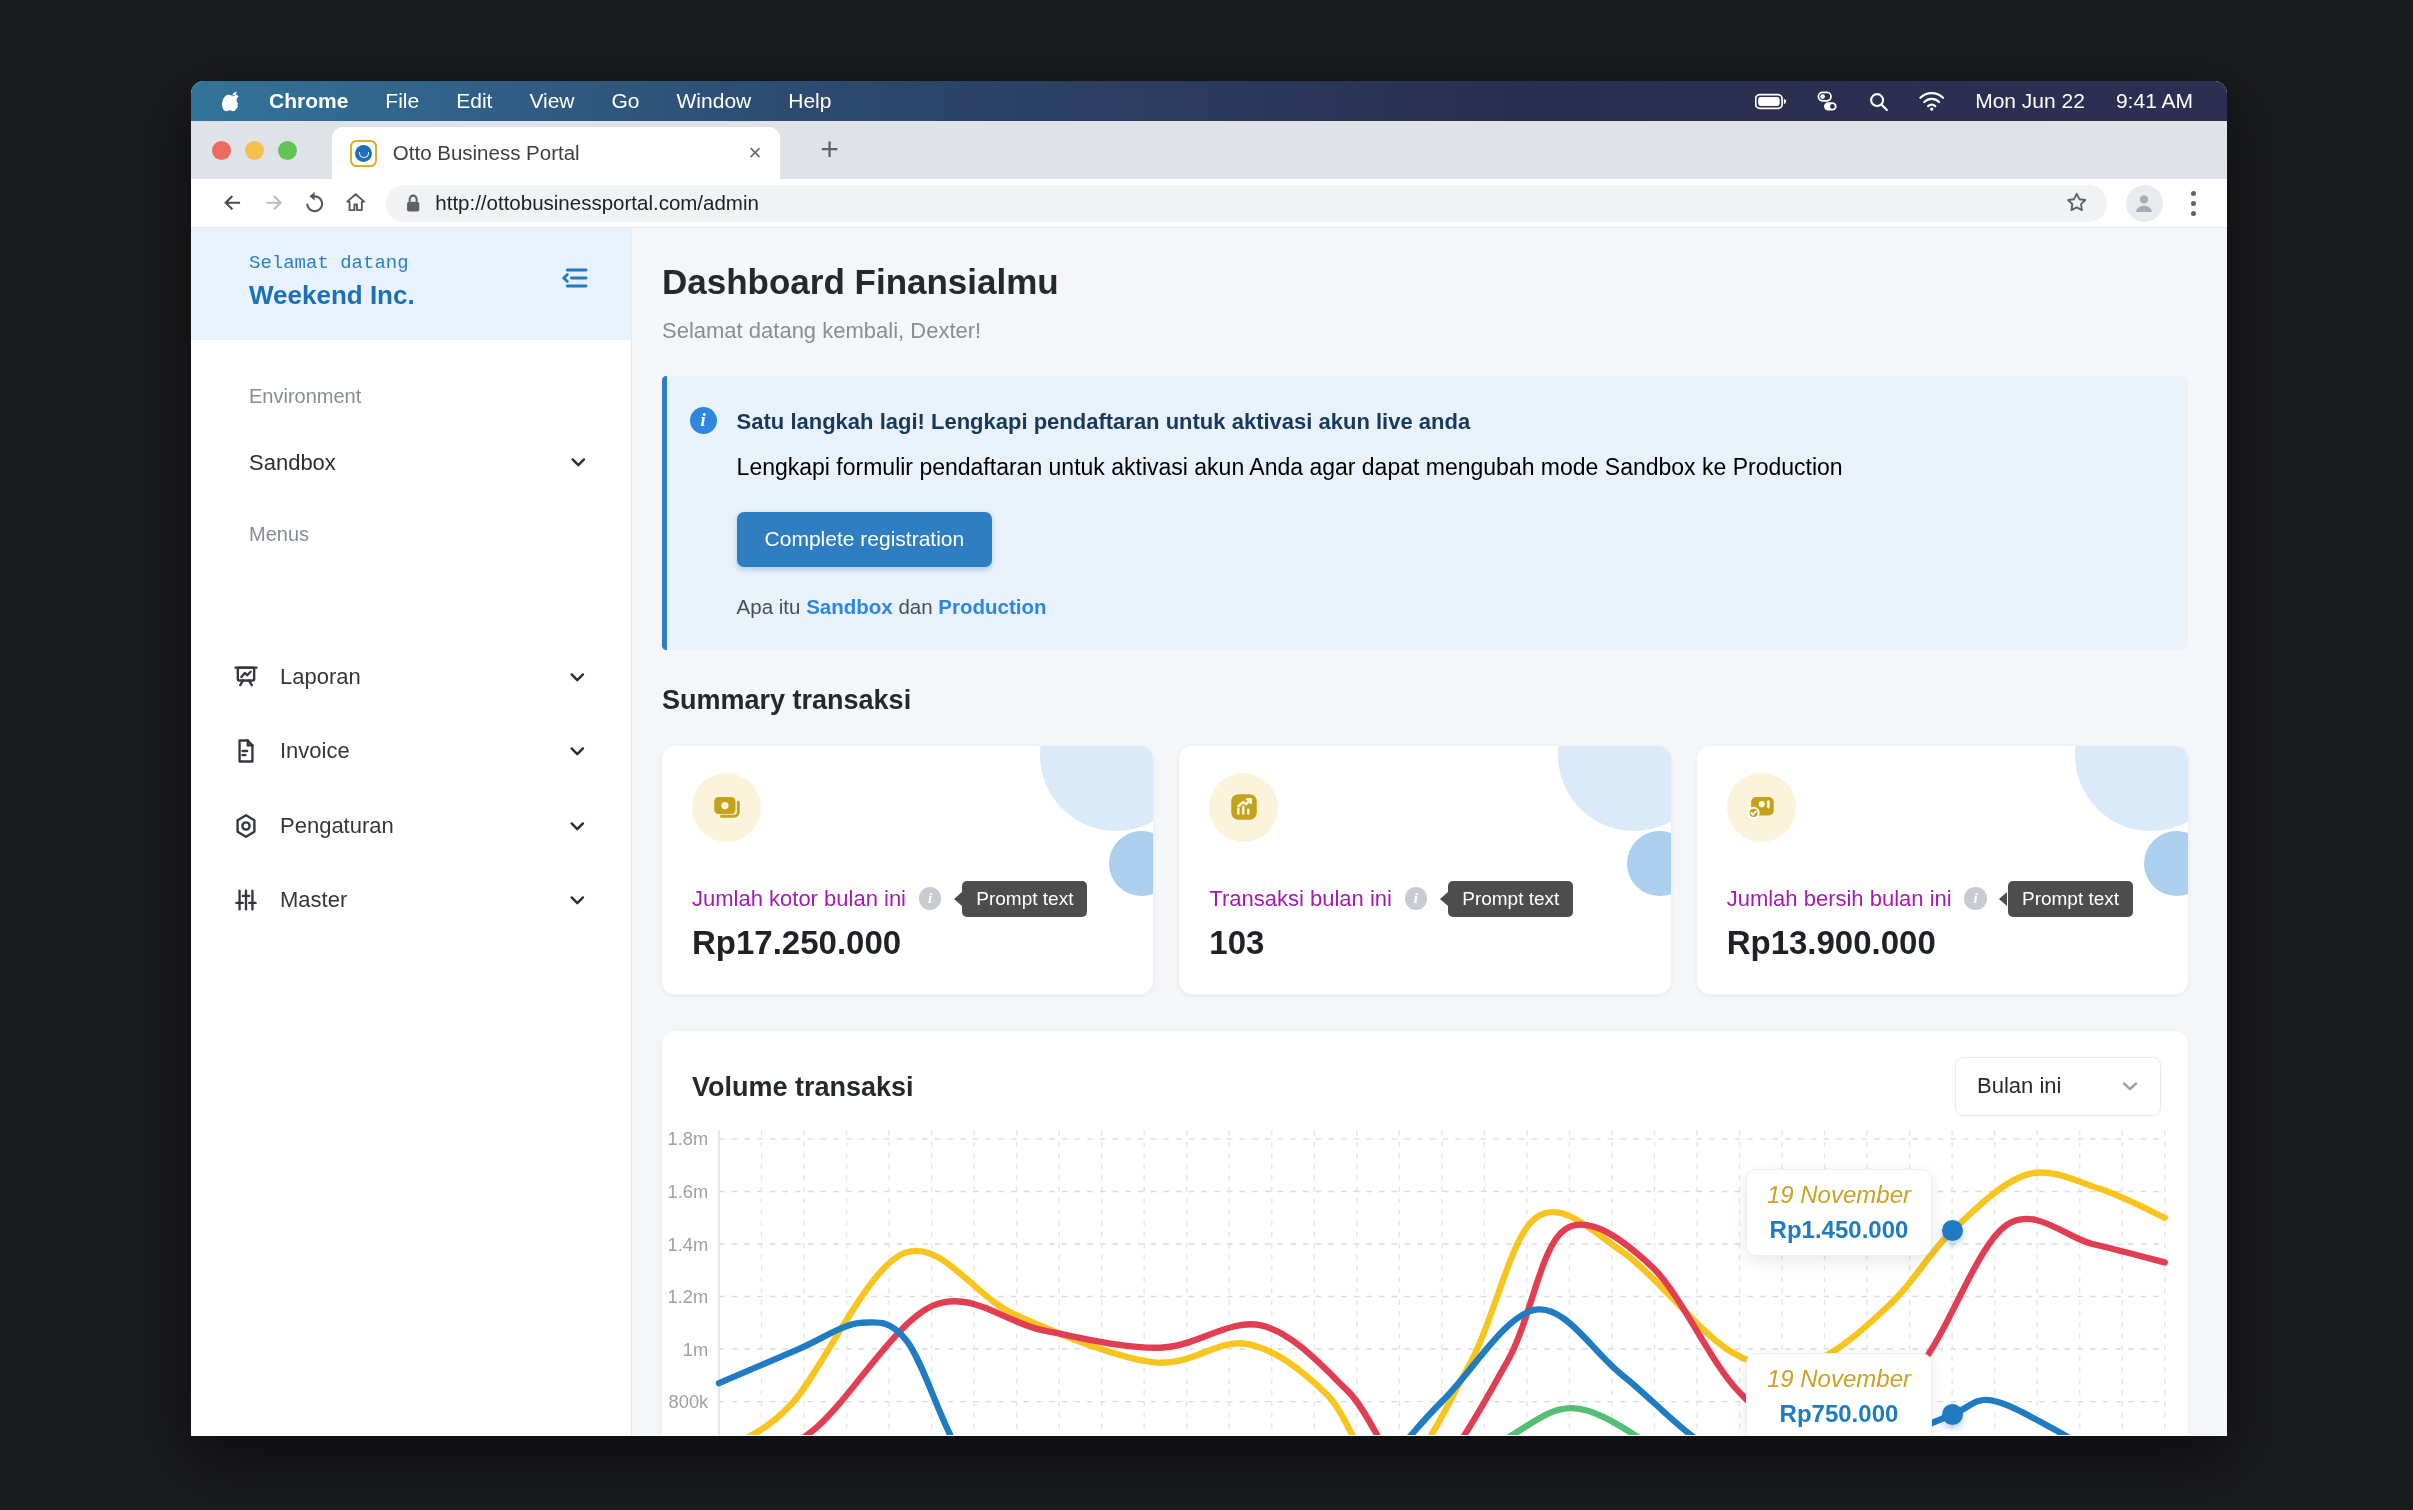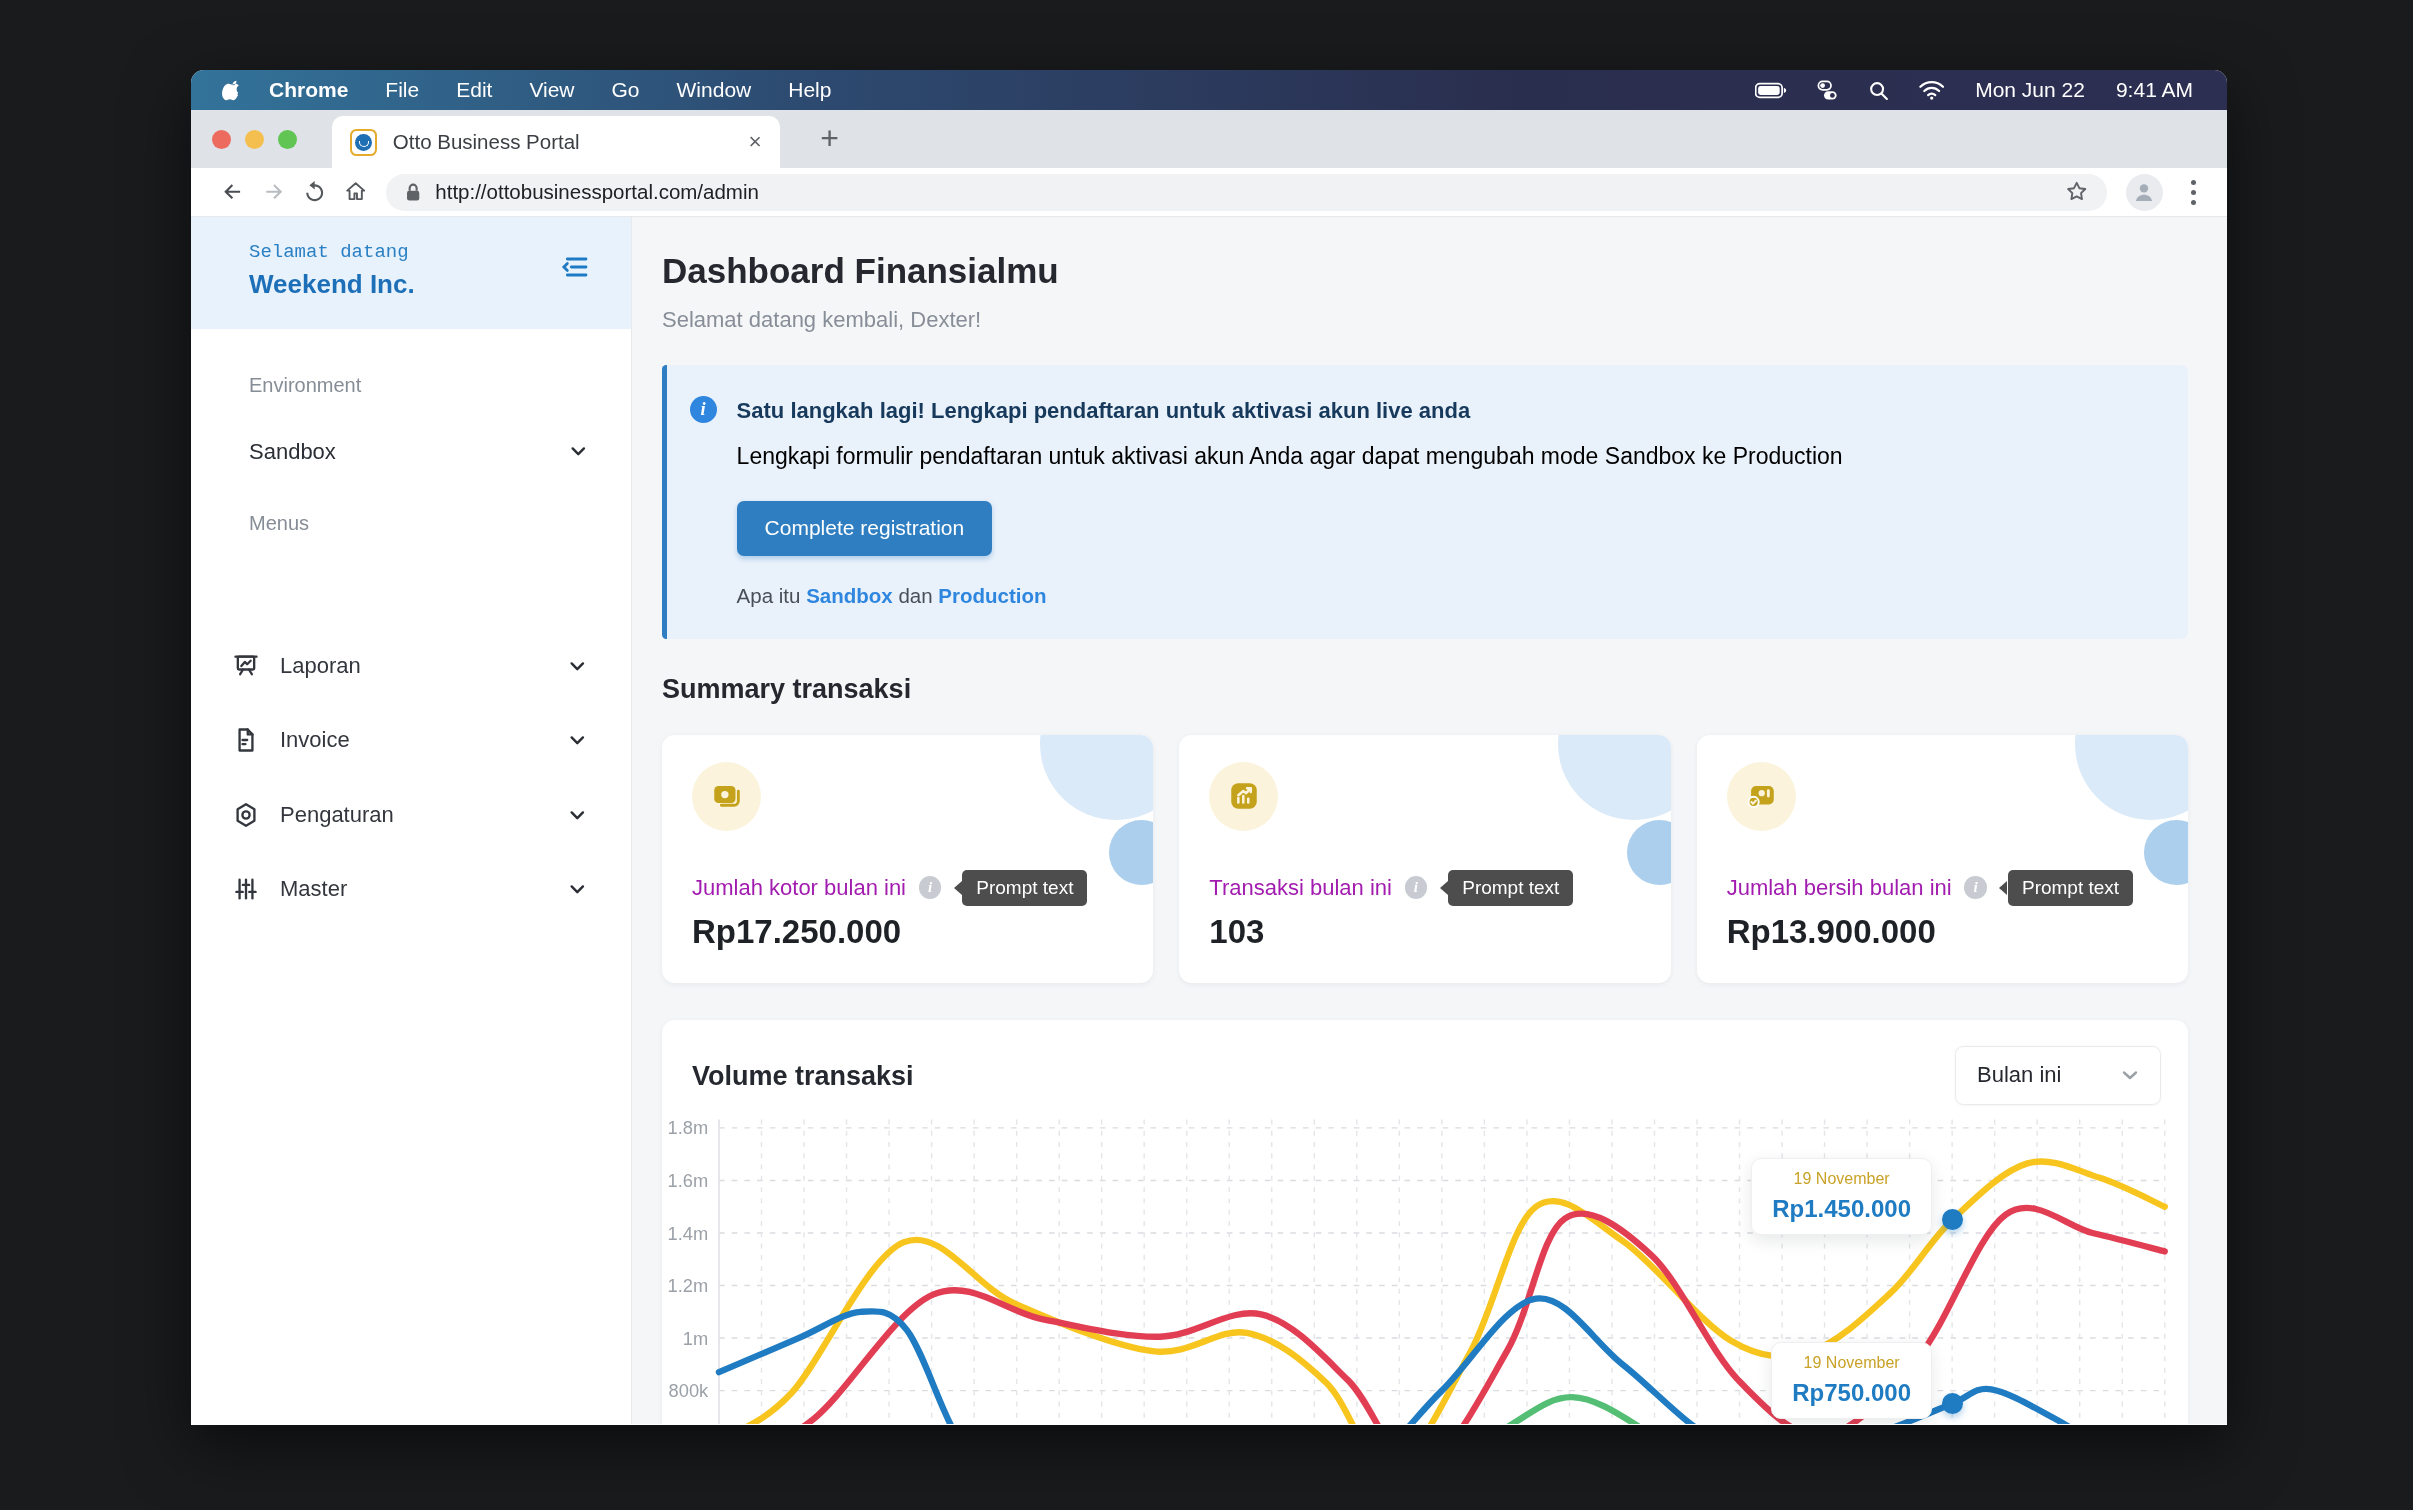--- a/index.html
+++ b/index.html
@@ -2,21 +2,21 @@
 <html style="font-size:11.3px"><head>
 <meta charset="utf-8">
 <style>
   html,body{margin:0;padding:0;}
   body{
     width:2413px;height:1510px;position:relative;overflow:hidden;
     background:#1a1b1d;
     font-family:"Liberation Sans","DejaVu Sans",sans-serif;
     -webkit-font-smoothing:antialiased;
   }
-  .window{position:absolute;left:191px;top:70px;width:2036px;height:1355px;
+  .window{position:absolute;left:191px;top:81px;width:2036px;height:1355px;
     border-radius:12.7px 12.7px 0 0;overflow:hidden;background:#fff;
     box-shadow:0 21px 64px rgba(0,0,0,.55);}
   
   .menubar{height:40px;display:flex;align-items:center;color:#fff;font-size:21px;
     background:linear-gradient(90deg,#33739a 0%,#2d4a70 30%,#2a2e4e 65%,#2c2f52 100%);}
   .menubar .apple{margin:0 27px 0 30px;display:flex;align-items:center;}
   .menu-left{display:flex;align-items:center;gap:37px;}
   .menu-item{white-space:nowrap;}
   .menu-item.app{font-weight:bold;}
   .menu-right{margin-left:auto;display:flex;align-items:center;gap:31px;padding-right:34px;}
@@ -110,21 +110,21 @@
   .vol-filter .fval{font-size:22px;color:#25282e;flex:1;}
   .ylab{position:absolute;width:49px;text-align:right;font-size:18.3px;color:#9ba1a8;left:-2.8px;height:21px;line-height:21px;}
   #chart-svg{position:absolute;left:0;top:0;pointer-events:none;}
   .grid-h{stroke:#d9dce0;stroke-width:2;stroke-dasharray:8 10;}
   .grid-v{stroke:#e3e5e8;stroke-width:2;stroke-dasharray:7 9;}
   .grid-axis{stroke:#e2e4e7;stroke-width:2.5;}
   .chart-dot{position:absolute;width:21px;height:21px;border-radius:50%;background:#1f7bc2;
     box-shadow:0 3.5px 7px rgba(31,123,194,.35);}
   .tipcard{position:absolute;background:#fff;border:1.4px solid #efeff1;border-radius:10px;
     box-shadow:0 5.6px 15.5px rgba(30,40,50,.10);padding:11.3px 20px;text-align:center;}
-  .tip-date{font-size:16px;color:#c9a227;}
+  .tip-date{font-size:24px;color:#c9a227;font-style:italic;}
   .tip-amount{font-size:24px;font-weight:bold;color:#1f7bc2;margin-top:7px;white-space:nowrap;}
   svg{display:block;}
 </style>
 </head>
 <body>
 
 <div class="window">
 
   <div class="menubar">
     <span class="apple">

